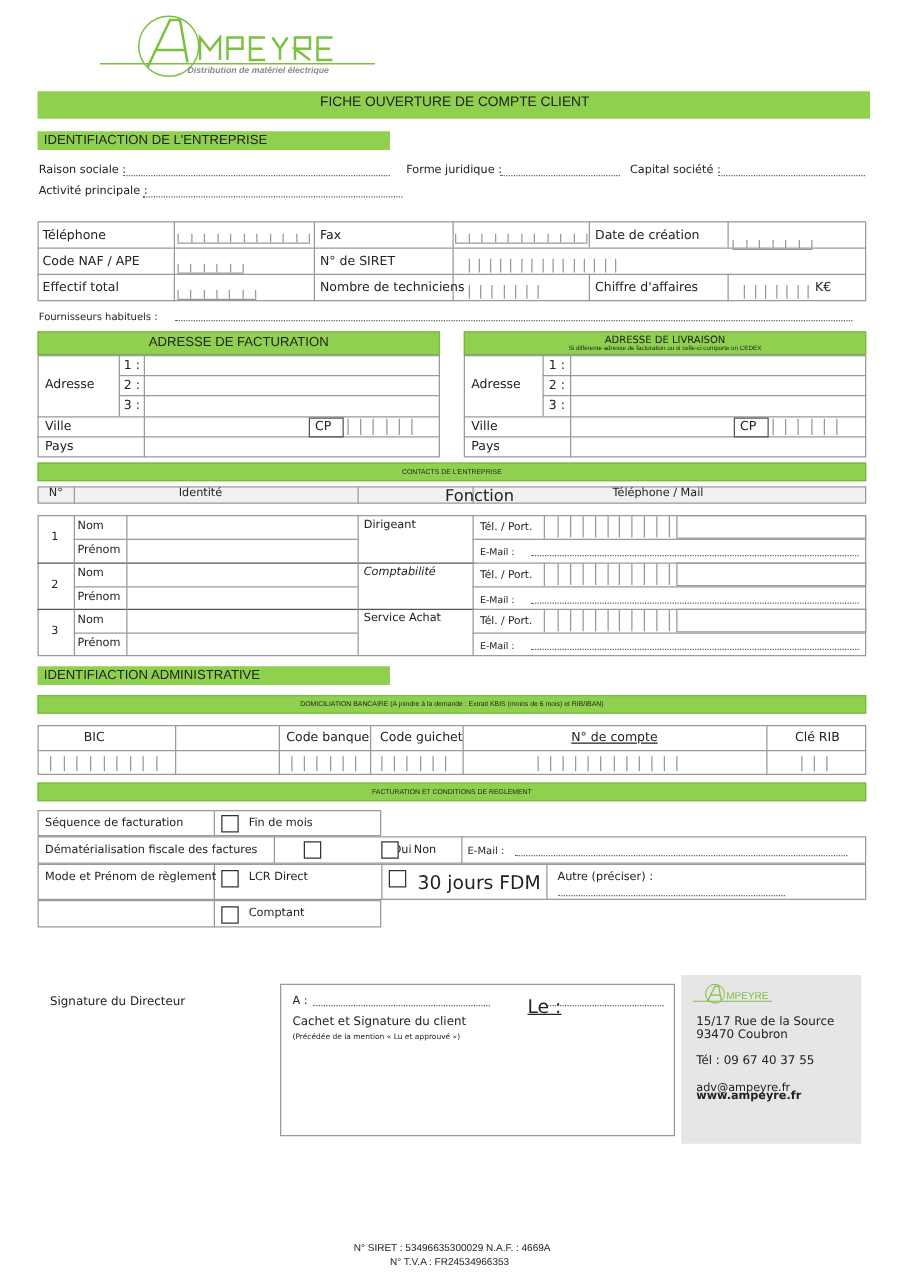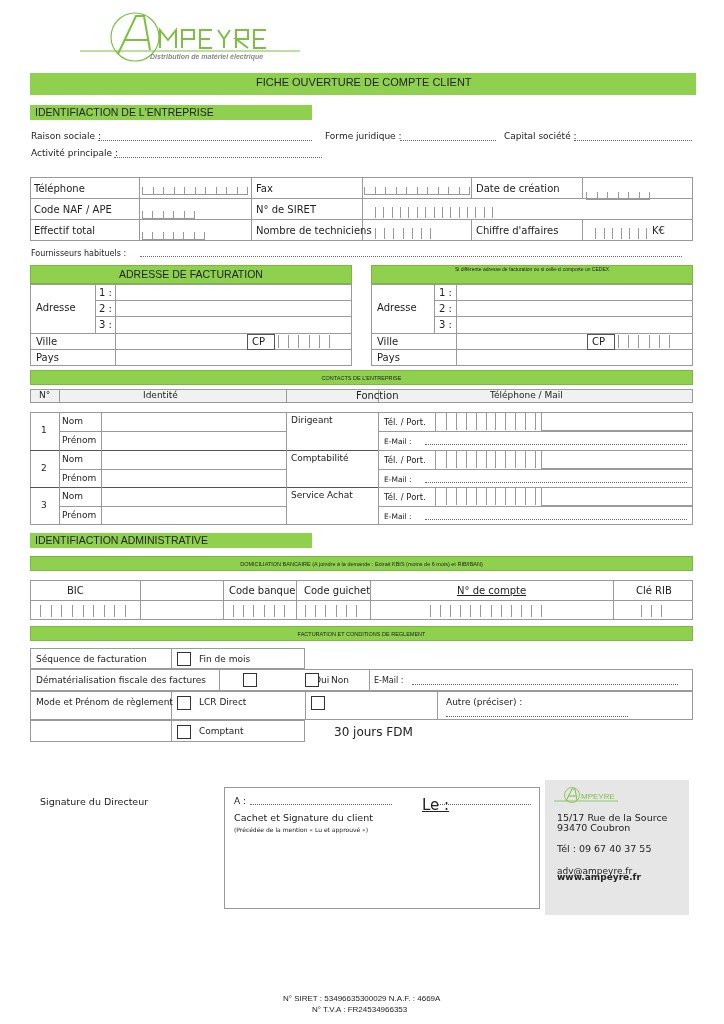--- a/index.html
+++ b/index.html
@@ -185,20 +185,21 @@
     <span></span>
     <span></span>
     <span></span>
     <span></span>
     <span></span>
   </div>
 <div class="t" style="left:36px;top:352px;">Pays</div>
 <div class="abs" style="left:116px;top:350px;width:235px;height:15px;"></div>
 
 <div class="hdrbar" style="left:371px;top:265px;width:322px;height:19px;">
+  <div style="font-size:8px;font-family:'DejaVu Sans',sans-serif;line-height:9px;padding-top:1px;">ADRESSE DE LIVRAISON</div>
   <div style="font-size:5px;line-height:7px;">Si différente adresse de facturation ou si celle-ci comporte un CEDEX</div>
 </div>
 <div class="bx" style="left:371px;top:284px;width:322px;height:82px;"></div>
 <div class="ln" style="left:434px;top:284px;width:1px;height:49px;"></div>
 <div class="ln" style="left:456px;top:284px;width:1px;height:82px;"></div>
 <div class="ln" style="left:434px;top:300px;width:259px;height:1px;"></div>
 <div class="ln" style="left:434px;top:316px;width:259px;height:1px;"></div>
 <div class="ln" style="left:371px;top:333px;width:322px;height:1px;"></div>
 <div class="ln" style="left:371px;top:349px;width:322px;height:1px;"></div>
 <div class="t" style="left:377px;top:302px;">Adresse</div>
@@ -225,21 +226,21 @@
 
 <div class="hdrbar" style="left:30px;top:370px;width:663px;height:15px;">
   <div style="font-size:5.5px;padding-top:4px;">CONTACTS DE L'ENTREPRISE</div>
 </div>
 <div class="bx" style="left:30px;top:389px;width:663px;height:14px;background:#f1f1f1;"></div>
 <div class="ln" style="left:59px;top:389px;width:1px;height:14px;"></div>
 <div class="ln" style="left:286px;top:389px;width:1px;height:14px;"></div>
 <div class="ln" style="left:378px;top:389px;width:1px;height:14px;"></div>
 <div class="t" style="left:39px;top:390px;font-size:9px;">N°</div>
 <div class="t" style="left:143px;top:390px;font-size:9px;">Identité</div>
-<div class="t" style="left:312px;top:390px;font-size:10px;padding-left:44px;">Fonction</div>
+<div class="t" style="left:312px;top:390px;font-size:13px;padding-left:44px;">Fonction</div>
 <div class="t" style="left:490px;top:390px;font-size:9px;">Téléphone / Mail</div>
 
 <div class="bx" style="left:30px;top:412px;width:663px;height:113px;"></div>
 <div id="contact-rows">
     <div class="ln" style="left:59px;top:431px;width:227px;height:1px;"></div>
     <div class="ln" style="left:378px;top:431px;width:315px;height:1px;"></div>
     <div class="ln" style="left:59px;top:412px;width:1px;height:37.5px;"></div>
     <div class="ln" style="left:101px;top:412px;width:1px;height:37.5px;"></div>
     <div class="ln" style="left:286px;top:412px;width:1px;height:37.5px;"></div>
     <div class="ln" style="left:378px;top:412px;width:1px;height:37.5px;"></div>
@@ -271,21 +272,21 @@
     <div class="ln" style="left:378px;top:449.5px;width:315px;height:1px;"></div>
     <div class="ln" style="left:59px;top:449.5px;width:1px;height:37.5px;"></div>
     <div class="ln" style="left:101px;top:449.5px;width:1px;height:37.5px;"></div>
     <div class="ln" style="left:286px;top:449.5px;width:1px;height:37.5px;"></div>
     <div class="ln" style="left:378px;top:449.5px;width:1px;height:37.5px;"></div>
     <div class="t" style="left:41px;top:462.5px;font-size:9px;">2</div>
     <div class="t" style="left:62px;top:453.5px;font-size:9px;">Nom</div>
     <div class="t" style="left:62px;top:472.5px;font-size:9px;">Prénom</div>
     <div class="abs" style="left:102px;top:450.5px;width:184px;height:18px;"></div>
     <div class="abs" style="left:102px;top:469.5px;width:184px;height:17px;"></div>
-    <div class="t" style="left:291px;top:452.5px;font-size:9px;">Comptabilité</div>
+    <div class="t" style="left:291px;top:452.5px;font-size:9px;font-style:italic;">Comptabilité</div>
     <div class="t" style="left:384px;top:454.5px;font-size:8.5px;">Tél. / Port.</div>
     <div class="ln" style="left:435px;top:449.5px;width:1px;height:19px;"></div>
     <div class="ticks" style="left:446px;top:450.5px;width:90px;height:17px;">
       <span></span>
       <span></span>
       <span></span>
       <span></span>
       <span></span>
       <span></span>
       <span></span>
@@ -410,21 +411,21 @@
 <div class="dots" style="left:412px;top:684px;width:266px;"></div>
 
 <div class="bx" style="left:30px;top:691px;width:663px;height:29px;"></div>
 <div class="ln" style="left:171px;top:691px;width:1px;height:51px;"></div>
 <div class="ln" style="left:305px;top:691px;width:1px;height:29px;"></div>
 <div class="ln" style="left:437px;top:691px;width:1px;height:29px;"></div>
 <div class="t" style="left:36px;top:697px;font-size:9px;">Mode et Prénom de règlement</div>
 <div class="cb" style="left:177px;top:696px;"></div>
 <div class="t" style="left:199px;top:697px;font-size:9px;">LCR Direct</div>
 <div class="cb" style="left:311px;top:696px;"></div>
-<div class="t" style="left:334px;top:697px;font-size:12px;margin-top:28px;">30 jours FDM</div>
+<div class="t" style="left:334px;top:697px;font-size:15px;">30 jours FDM</div>
 <div class="t" style="left:446px;top:697px;font-size:9px;">Autre (préciser) :</div>
 <div class="dots" style="left:446px;top:716px;width:182px;"></div>
 
 <div class="bx" style="left:30px;top:720px;width:275px;height:22px;"></div>
 <div class="cb" style="left:177px;top:725px;"></div>
 <div class="t" style="left:199px;top:726px;font-size:9px;">Comptant</div>
 
 <div class="t" style="left:40px;top:796px;font-size:9.5px;">Signature du Directeur</div>
 <div class="bx" style="left:224px;top:787px;width:316px;height:122px;"></div>
 <div class="t" style="left:234px;top:796px;font-size:9px;">A :</div>

